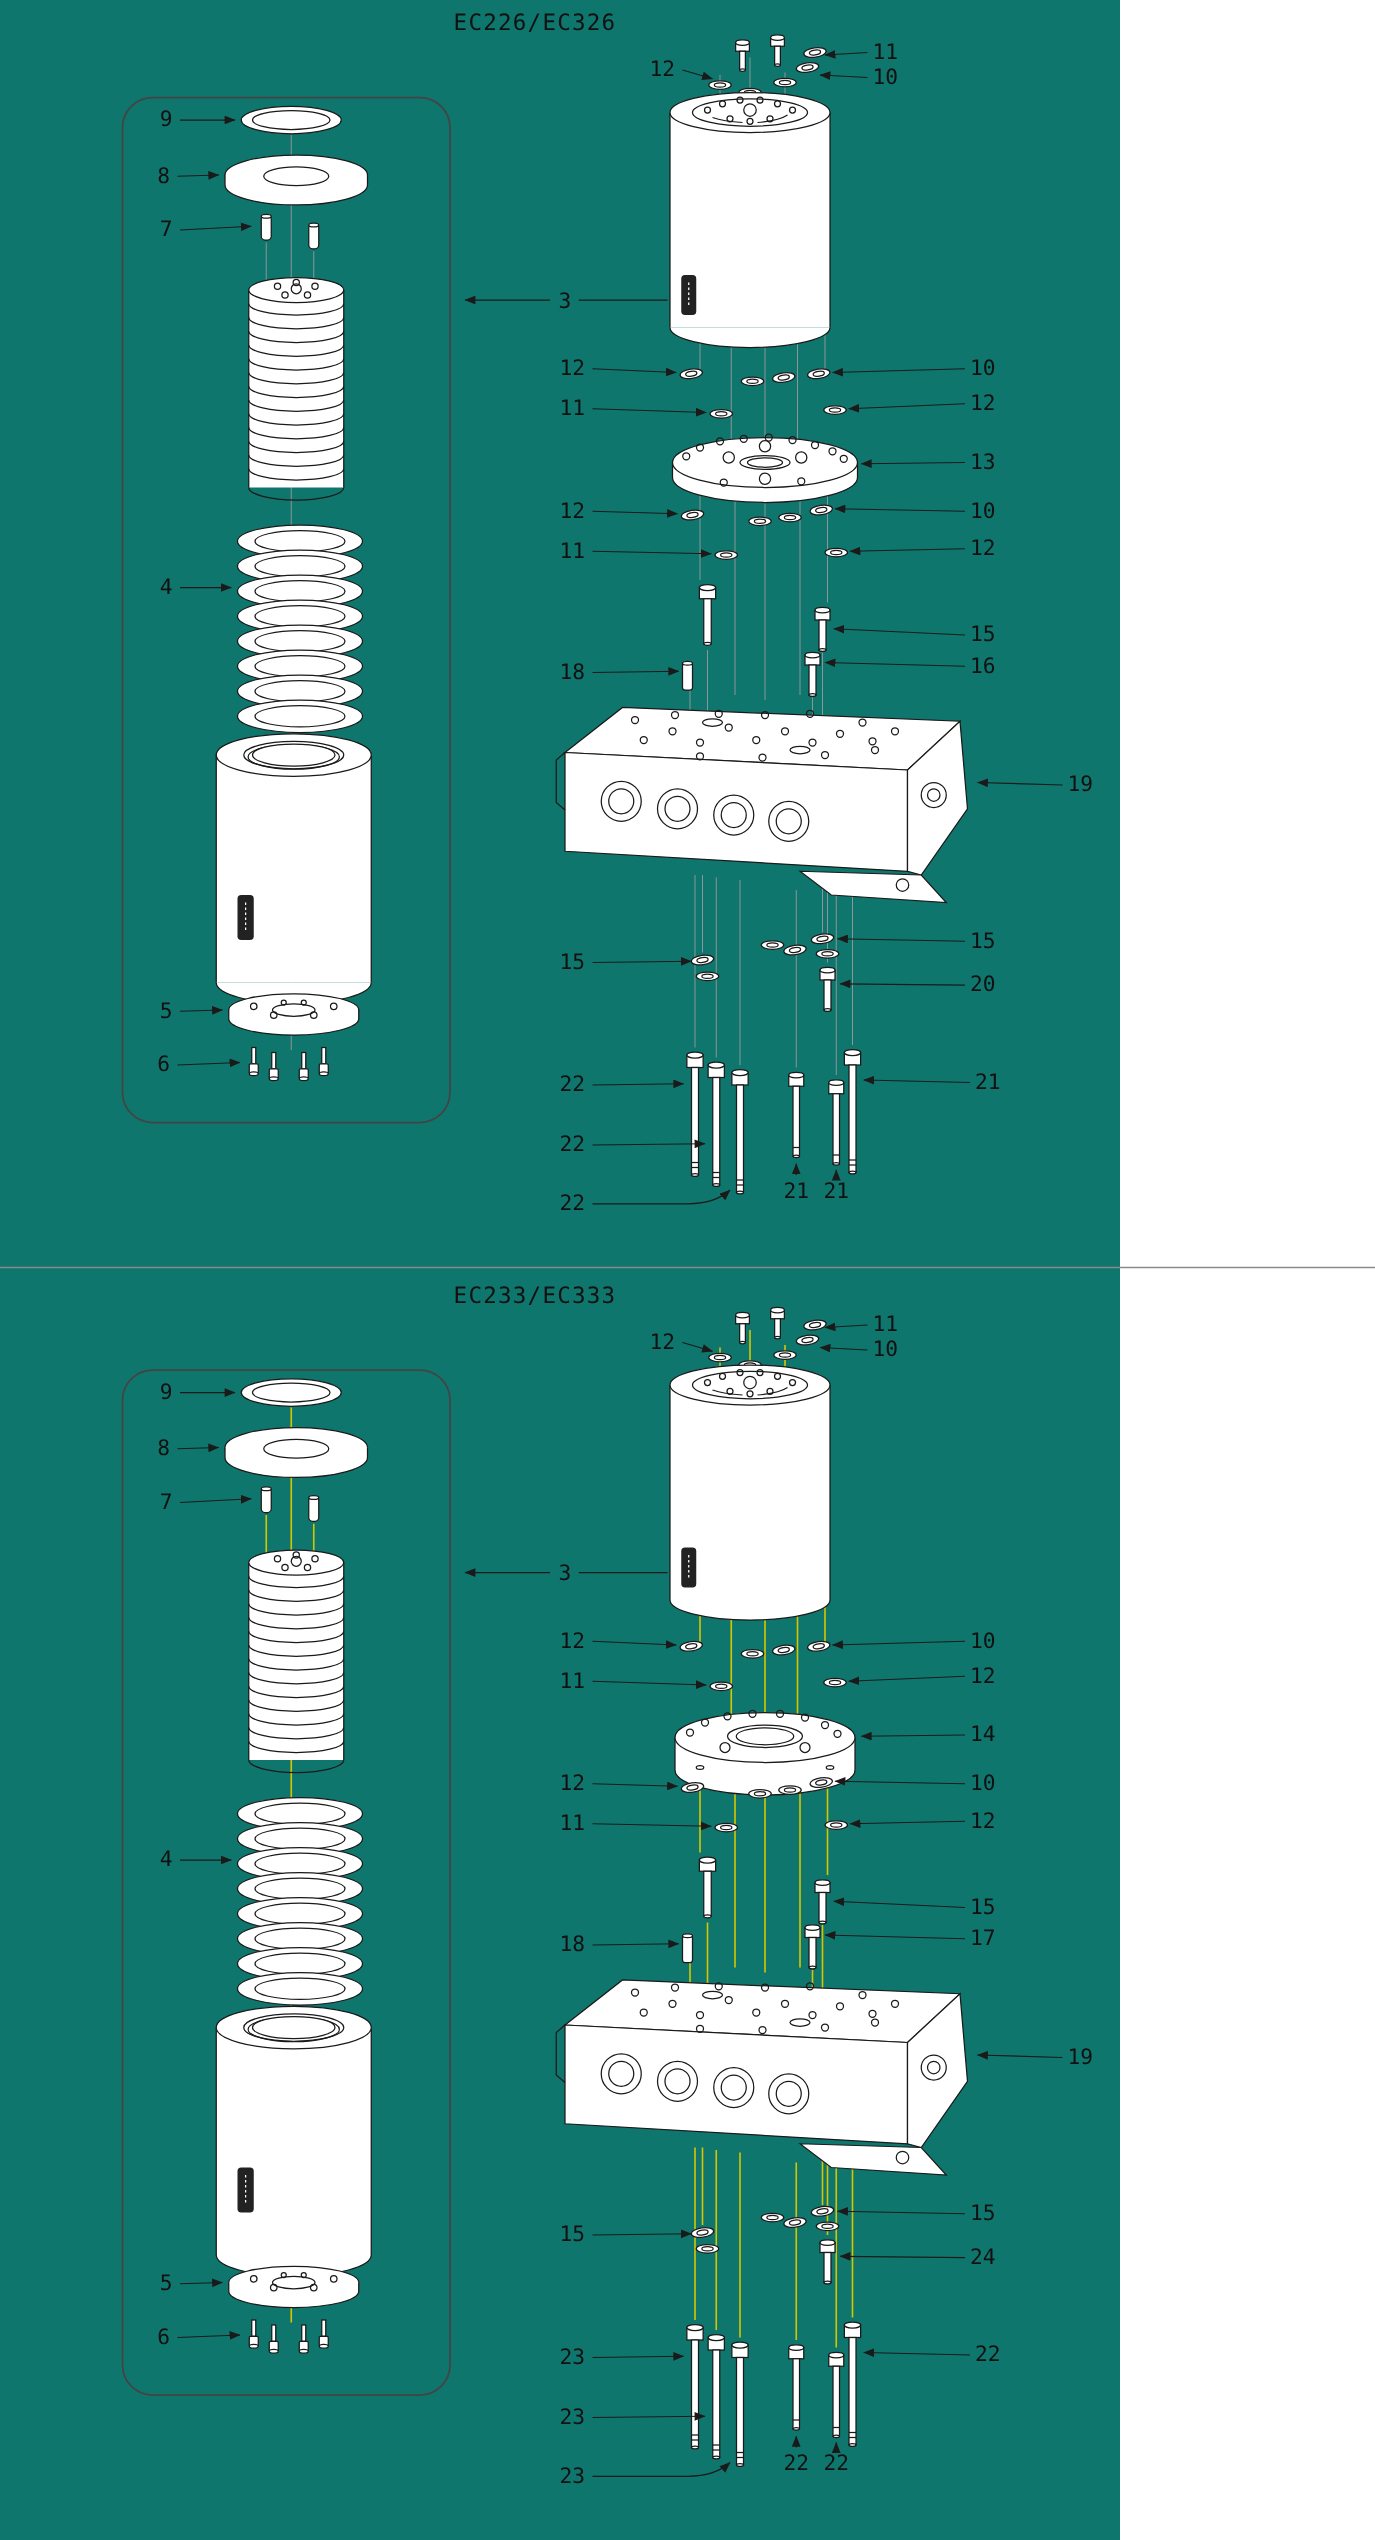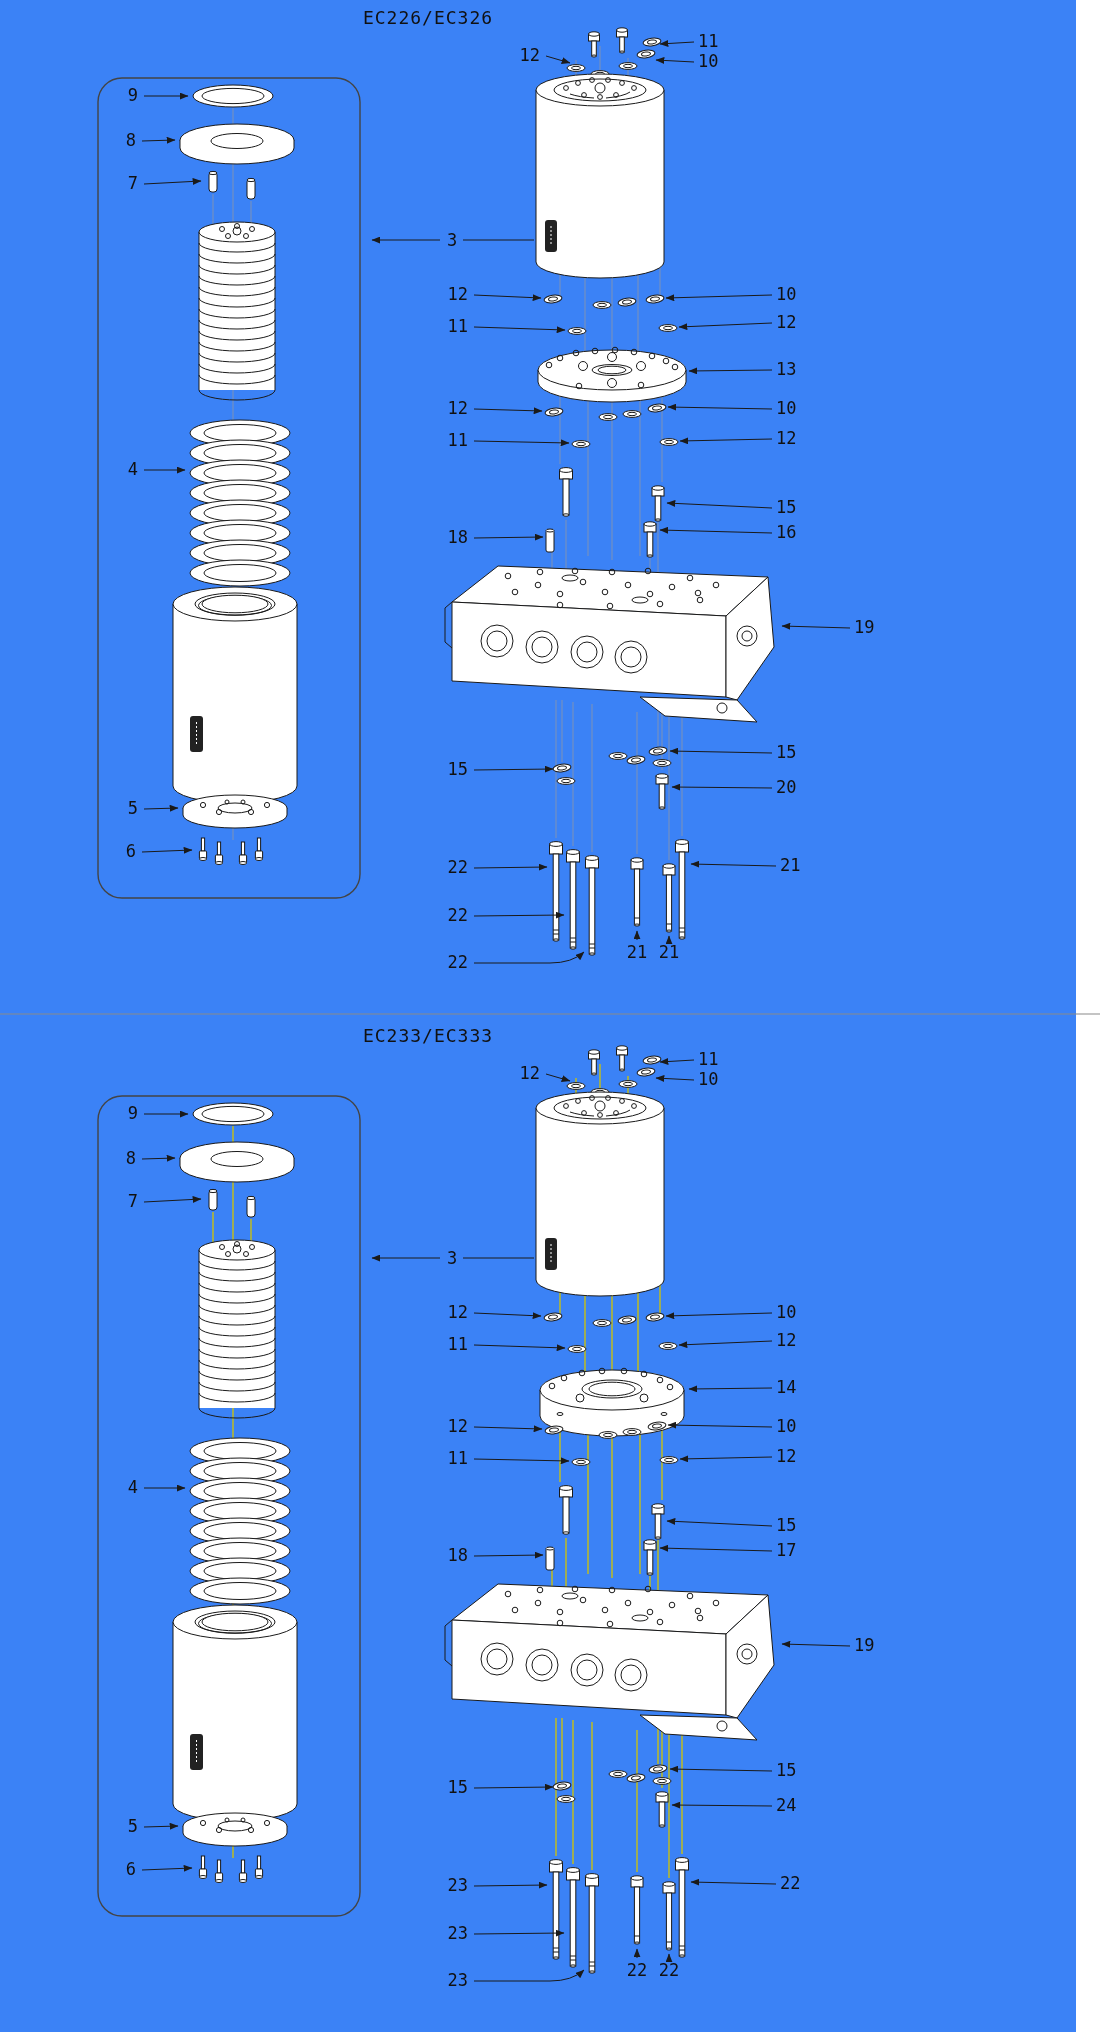--- a/index.html
+++ b/index.html
@@ -1,16 +1,16 @@
 <!DOCTYPE html>
 <html><head>
 <meta charset="utf-8">
 <style>
   html,body{margin:0;padding:0;background:#ffffff;}
-  .canvas{width:1076px;height:2032px;position:relative;background:#3b82f6;}
+  .canvas{width:896px;height:2032px;position:relative;background:#0f766e;}
   svg{display:block;}
   .lbl{font-family:"DejaVu Sans Mono",monospace;font-size:17px;fill:#111;}
   .ttl{font-family:"DejaVu Sans Mono",monospace;font-size:18px;fill:#111;letter-spacing:1px;}
 </style>
 </head>
 <body>
 
 <div class="canvas">
 <svg width="1100" height="2032" viewBox="0 0 1100 2032">
   <defs>

